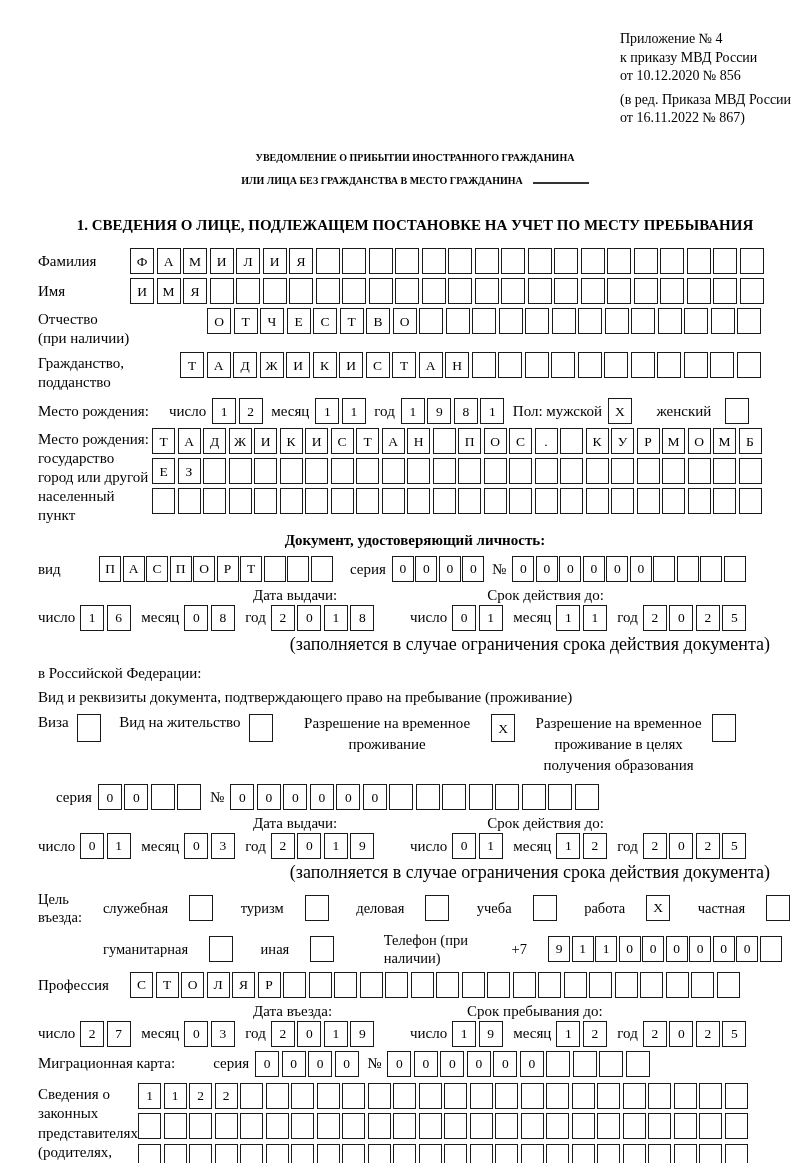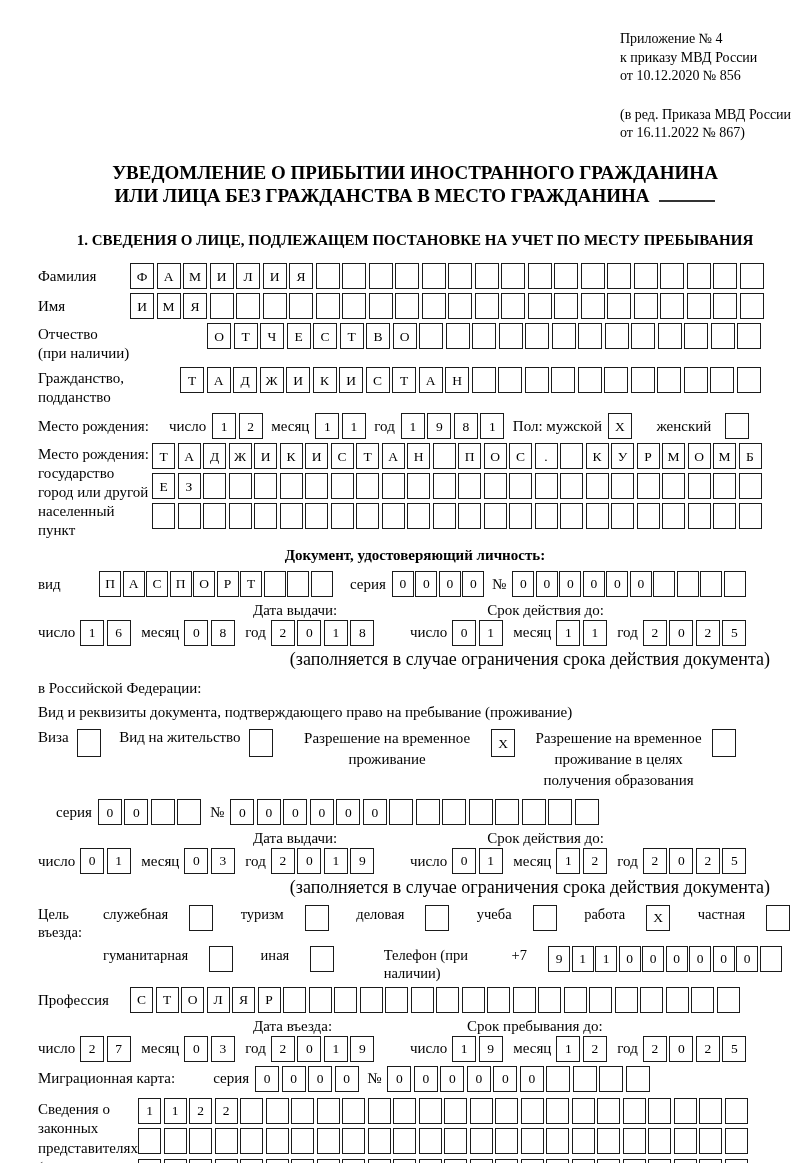--- a/index.html
+++ b/index.html
@@ -6,24 +6,24 @@
   html,body { width:800px; background:#fff; }
   body {
     height:1163px; overflow:hidden; color:#000;
     font-family:"Liberation Serif","DejaVu Serif",serif;
     font-size:15px; line-height:1.25;
   }
   .page { padding:30px 8px 0 38px; position:relative; }
 
   
   .appendix { margin-left:582px; font-size:14px; line-height:18.5px; }
-  .appendix .amend { margin-top:20px; }
+  .appendix .amend { margin-top:5px; }
   .forma { text-align:right; padding-right:32px; font-weight:bold; font-size:15.5px; margin-top:18px; letter-spacing:.5px; }
 
-  .title { text-align:center; font-weight:bold; font-size:19px; margin-top:18px; line-height:23px; }
+  .title { text-align:center; font-weight:bold; font-size:10px; margin-top:18px; line-height:23px; }
   .title .u { display:inline-block; width:56px; border-bottom:2px solid #333; height:14px; margin-left:10px; }
 
   .sec-head { text-align:center; font-weight:bold; font-size:15px; margin-top:24px; margin-bottom:14px; }
 
   
   .boxes { display:flex; flex-wrap:nowrap; }
   .cell {
     flex:none; display:inline-flex; align-items:center; justify-content:center;
     width:24px; height:26px; border:1.7px solid #1b1b1b; margin-right:2.5px;
     font-size:13.5px; line-height:1;
@@ -56,21 +56,21 @@
   .intro { margin-top:4px; line-height:24px; }
 
   .opts { display:flex; align-items:flex-start; margin-top:4px; margin-bottom:8px; }
   .opt { display:flex; align-items:flex-start; }
   .opt .boxes { padding-top:1px; }
   .opt-label { margin-right:8px; }
   .opt-label.ctr { text-align:center; line-height:21px; }
   .opt + .opt { margin-left:16px; }
   .opts .cell { width:24px; height:28px; }
 
-  .purpose-row { display:flex; margin-bottom:5px; font-size:14.5px;gap:16px; }
+  .purpose-row { display:flex; align-items:center; margin-bottom:5px; font-size:14.5px;gap:16px; }
   .purpose-row > span { margin-right:5px; }
   .purpose-row .boxes { margin-right:9px; }
   .indent65 { margin-left:65px; }
 
   .mig-row { display:flex; align-items:center; margin:4px 0 6px 0; }
   .mig-row > span { margin-right:6px; }
   .mig-row .gap { width:26px; }
 
   .rep { display:flex; margin-top:4px; }
   .rep .lbl-col { width:100px; flex:none; line-height:19.5px; padding-top:2px; }

